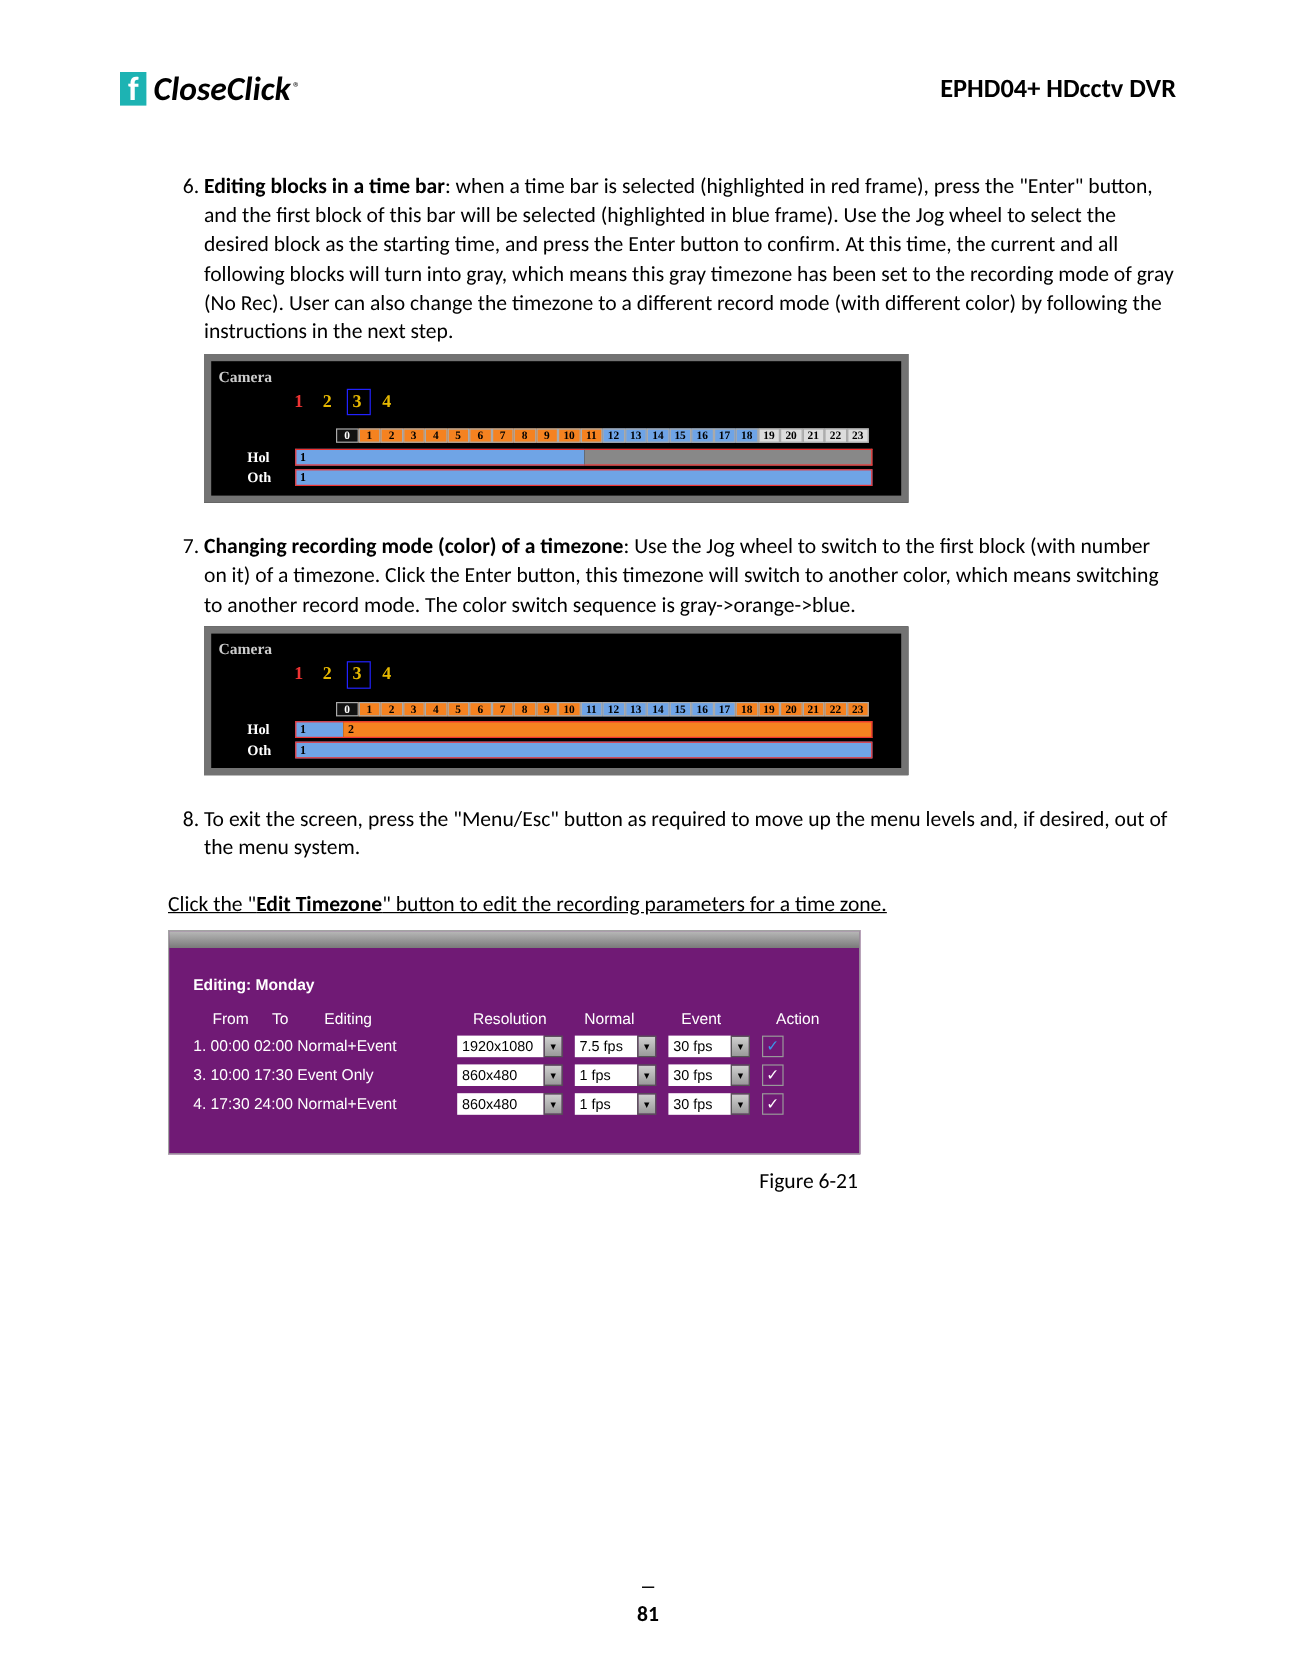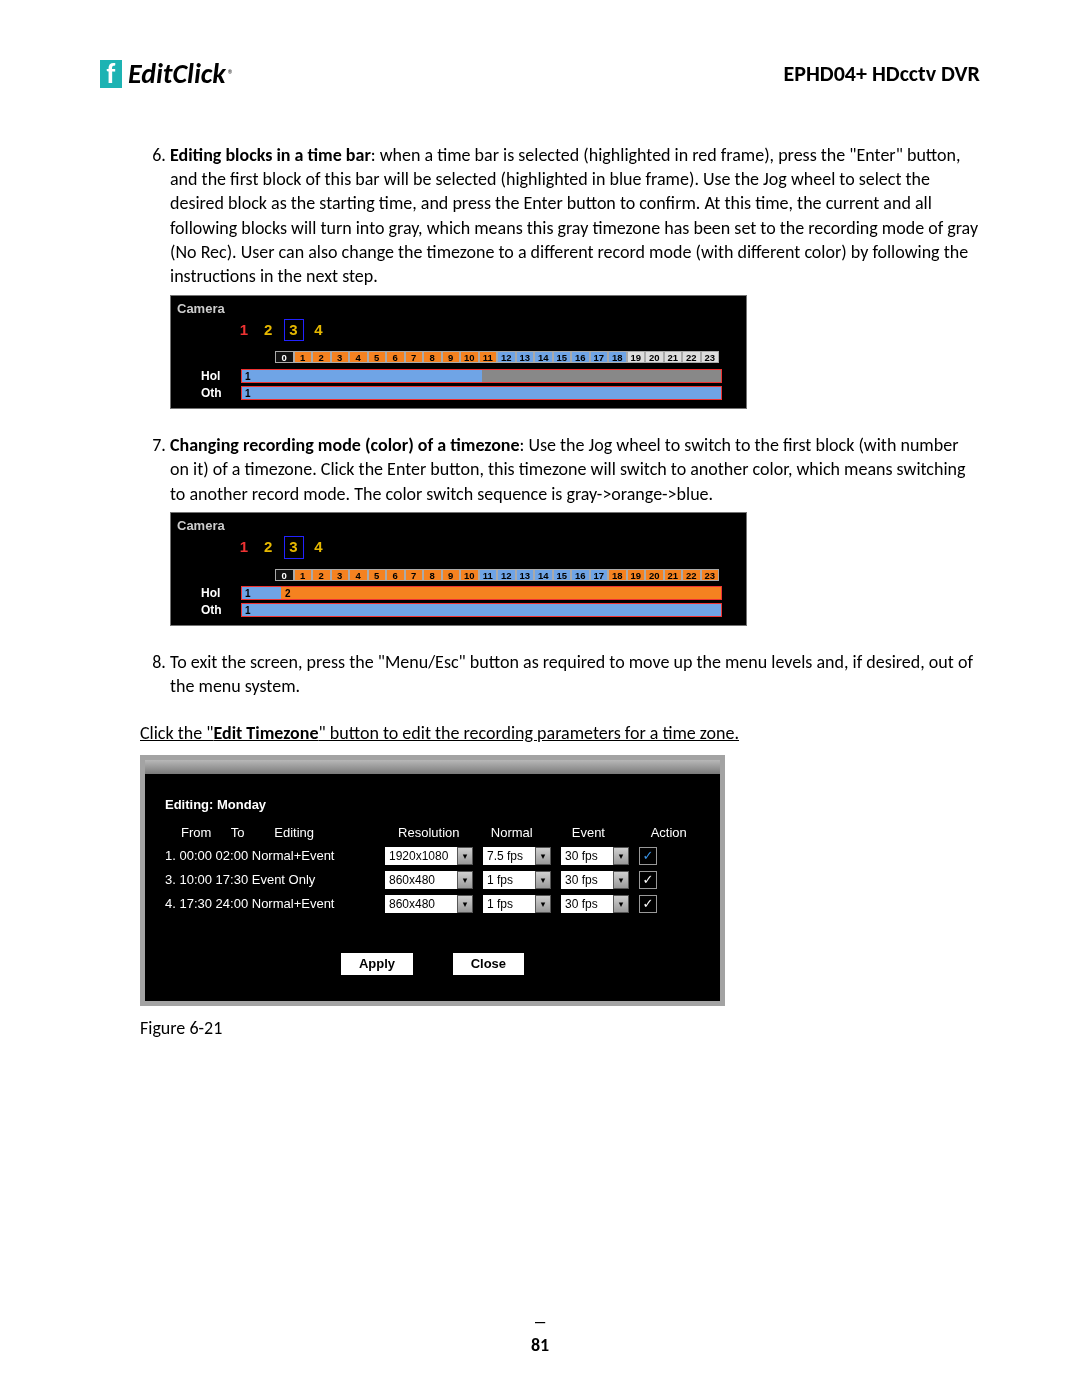--- a/index.html
+++ b/index.html
@@ -43,23 +43,23 @@
     font-style: normal;
   }
   .logo sup { font-size: 12px; font-style: normal; margin-left: 2px; color: #555; }
   .product-name { font-weight: bold; font-size: 22px; }
   ol.main-list { padding-left: 70px; margin: 0; }
   ol.main-list > li { margin-bottom: 12px; }
   ol.main-list li b { font-weight: bold; }
   .img-block {
     background: #000;
     color: #fff;
-    font-family: Liberation Sans, sans-serif;
+    font-family: Liberation Serif, serif;
     font-size: 12px;
-    border: 1px solid #737373;
+    border: 6px solid #737373;
     margin: 6px 0 24px 0;
     padding: 4px 0 6px 0;
     width: 575px;
   }
   .img-block .camera-label { color: #ccc; font-weight: bold; font-size: 13px; padding: 0 6px 2px 6px; }
   .cams { padding-left: 65px; font-weight: bold; font-size: 15px; letter-spacing: 2px; }
   .cams span { display:inline-block; width:18px; text-align:center; }
   .cams .red { color:#e33; }
   .cams .yellow { color:#e6b800; }
   .cams .sel { border:1px solid #22f; }
@@ -87,22 +87,22 @@
   .barseg.left12 { width: 241px; background:#6fa4e6; }
   .barseg.right12 { width: 240px; background:#888; }
   .barseg.gray { background:#888; }
   .barseg.orange { background:#f58220; }
   .bar-num { display:inline-block; position:relative; width:0; }
   .bar-num span { position:absolute; left:4px; top:-6px; color:#000; font-size:10px; font-weight:bold; }
   .edit-tz-line { text-decoration: underline; margin: 22px 0 10px 40px; }
   .edit-panel {
     width: 575px;
     margin-left: 40px;
-    background: #000000;
-    border: 5px solid #a3a3a3;
+    background: #701a75;
+    border: 1px solid #a3a3a3;
     padding: 0 0 16px 0;
     color: #fff;
     font-family: Arial, sans-serif;
     font-size: 13px;
   }
   .edit-header-bar { height: 14px; background: linear-gradient(#b8b8b8, #7a7a7a); }
   .edit-body { padding: 22px 20px 10px 20px; }
   .edit-title { font-weight: bold; margin-bottom: 10px; }
   .edit-row { display:flex; align-items:center; margin: 6px 0; }
   .edit-left { width: 220px; }
@@ -142,32 +142,32 @@
   .hres{width:94px;} .hnorm{width:82px;} .hev{width:80px;} .hact{width:50px;}
   .btn {
     background:#fff; color:#000;
     padding: 2px 18px;
     font-size: 13px;
     font-weight: bold;
     display:inline-block;
   }
   .btn-row { text-align:center; margin-top: 40px; }
   .btn-row .btn { margin: 0 18px; }
-  .fig-caption { text-align:left; margin: 10px 0 0 0; width:575px; margin-left:40px; font-size:18px; }
+  .fig-caption { text-align:right; margin: 10px 0 0 0; width:575px; margin-left:40px; font-size:18px; }
   .footer { text-align:center; font-weight:bold; position:absolute; bottom:40px; left:0; right:0; }
   .footer .dash { font-size:14px; display:block; }
 </style>
 </head>
 <body>
 
 <div class="page">
   <div class="header">
     <div class="logo">
       <div class="logo-mark">f</div>
-      <span>Edit</span>
+      <span>Close</span>
         <span>Click</span>
         <sup>®</sup>
     </div>
     <div class="product-name">EPHD04+  HDcctv DVR</div>
   </div>
 
   <ol class="main-list" start="6">
     <li>
       <b>Editing blocks in a time bar</b><span>: when a time bar is selected (highlighted in red frame), press the "Enter" button, and the first block of this bar will be selected (highlighted in blue frame). Use the Jog wheel to select the desired block as the starting time, and press the Enter button to confirm. At this time, the current and all following blocks will turn into gray, which means this gray timezone has been set to the recording mode of gray (No Rec).  User can also change the timezone to a different record mode (with different color) by following the instructions in the next step.</span>
       
@@ -298,24 +298,20 @@
               <span class="ctrl-txt">1 fps</span>
               <span class="ctrl-btn">▾</span>
             </span>
             <span class="ctrl fps">
               <span class="ctrl-txt">30 fps</span>
               <span class="ctrl-btn">▾</span>
             </span>
             <span class="checkbox">✓</span>
           </div>
         </div>
-      <div class="btn-row">
-        <span class="btn">Apply</span>
-        <span class="btn">Close</span>
-      </div>
     </div>
   </div>
 
   <div class="fig-caption">Figure 6-21</div>
 
   <div class="footer">
     <span class="dash">—</span>
     <span>81</span>
   </div>
 </div>

